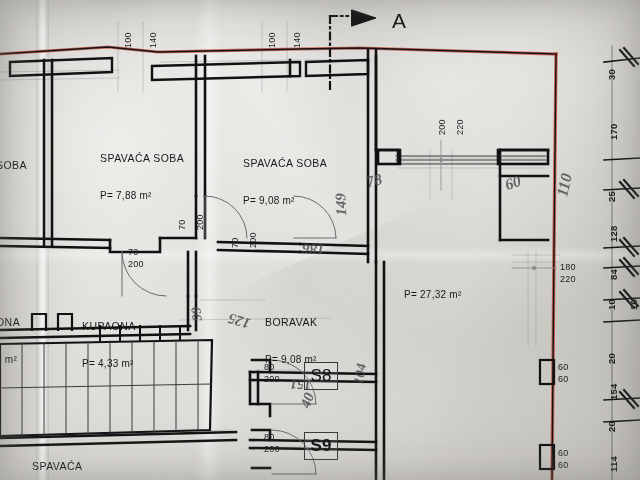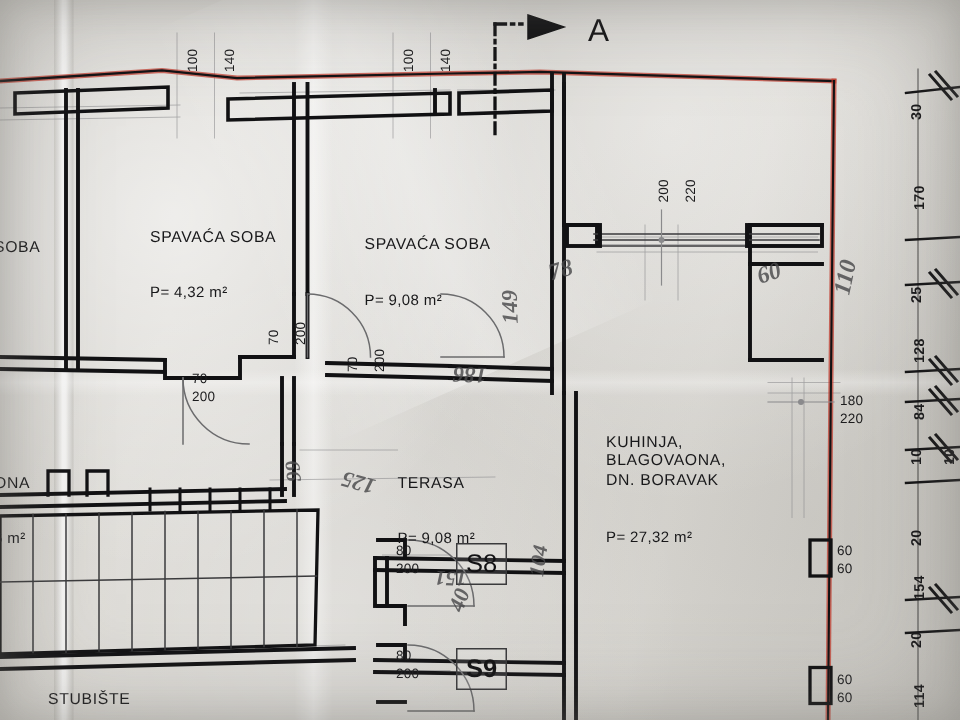--- a/index.html
+++ b/index.html
@@ -294,51 +294,52 @@
       </g>
     </g>
   </svg>
 
   <div class="lbl room" style="left:-4px;top:133px;">
     <div>SOBA</div>
   </div>
 
   <div class="lbl room" style="left:100px;top:126px;">
     <div>SPAVAĆA SOBA</div>
-    <div class="ar">P= 4,32 m²</div>
+    <div class="ar">P= 7,88 m²</div>
   </div>
 
   <div class="lbl room" style="left:243px;top:131px;">
     <div>SPAVAĆA SOBA</div>
     <div class="ar">P= 9,08 m²</div>
   </div>
 
   <div class="lbl room" style="left:401px;top:90px;">
   </div>
 
   <div class="lbl room" style="left:-4px;top:290px;">
     <div>ONA</div>
     <div class="ar">6 m²</div>
   </div>
 
+  <div class="lbl room" style="left:82px;top:294px;">
+    <div>KUPAONA</div>
+    <div class="ar">P= 4,33 m²</div>
+  </div>
 
   <div class="lbl room" style="left:265px;top:290px;">
-    <div>TERASA</div>
+    <div>BORAVAK</div>
     <div class="ar">P= 9,08 m²</div>
   </div>
 
   <div class="lbl room" style="left:404px;top:263px;">
-    <div>KUHINJA,
-BLAGOVAONA,
-DN. BORAVAK</div>
     <div class="ar">P= 27,32 m²</div>
   </div>
 
   <div class="lbl room" style="left:32px;top:434px;">
-    <div>STUBIŠTE</div>
+    <div>SPAVAĆA</div>
     
   </div>
 
   <div class="lbl dimv" style="left:123px;top:48px;">100</div>
   <div class="lbl dimv" style="left:148px;top:48px;">140</div>
 
   <div class="lbl dimv" style="left:267px;top:48px;">100</div>
   <div class="lbl dimv" style="left:292px;top:48px;">140</div>
 
   <div class="lbl dimv" style="left:177px;top:230px;">70</div>

